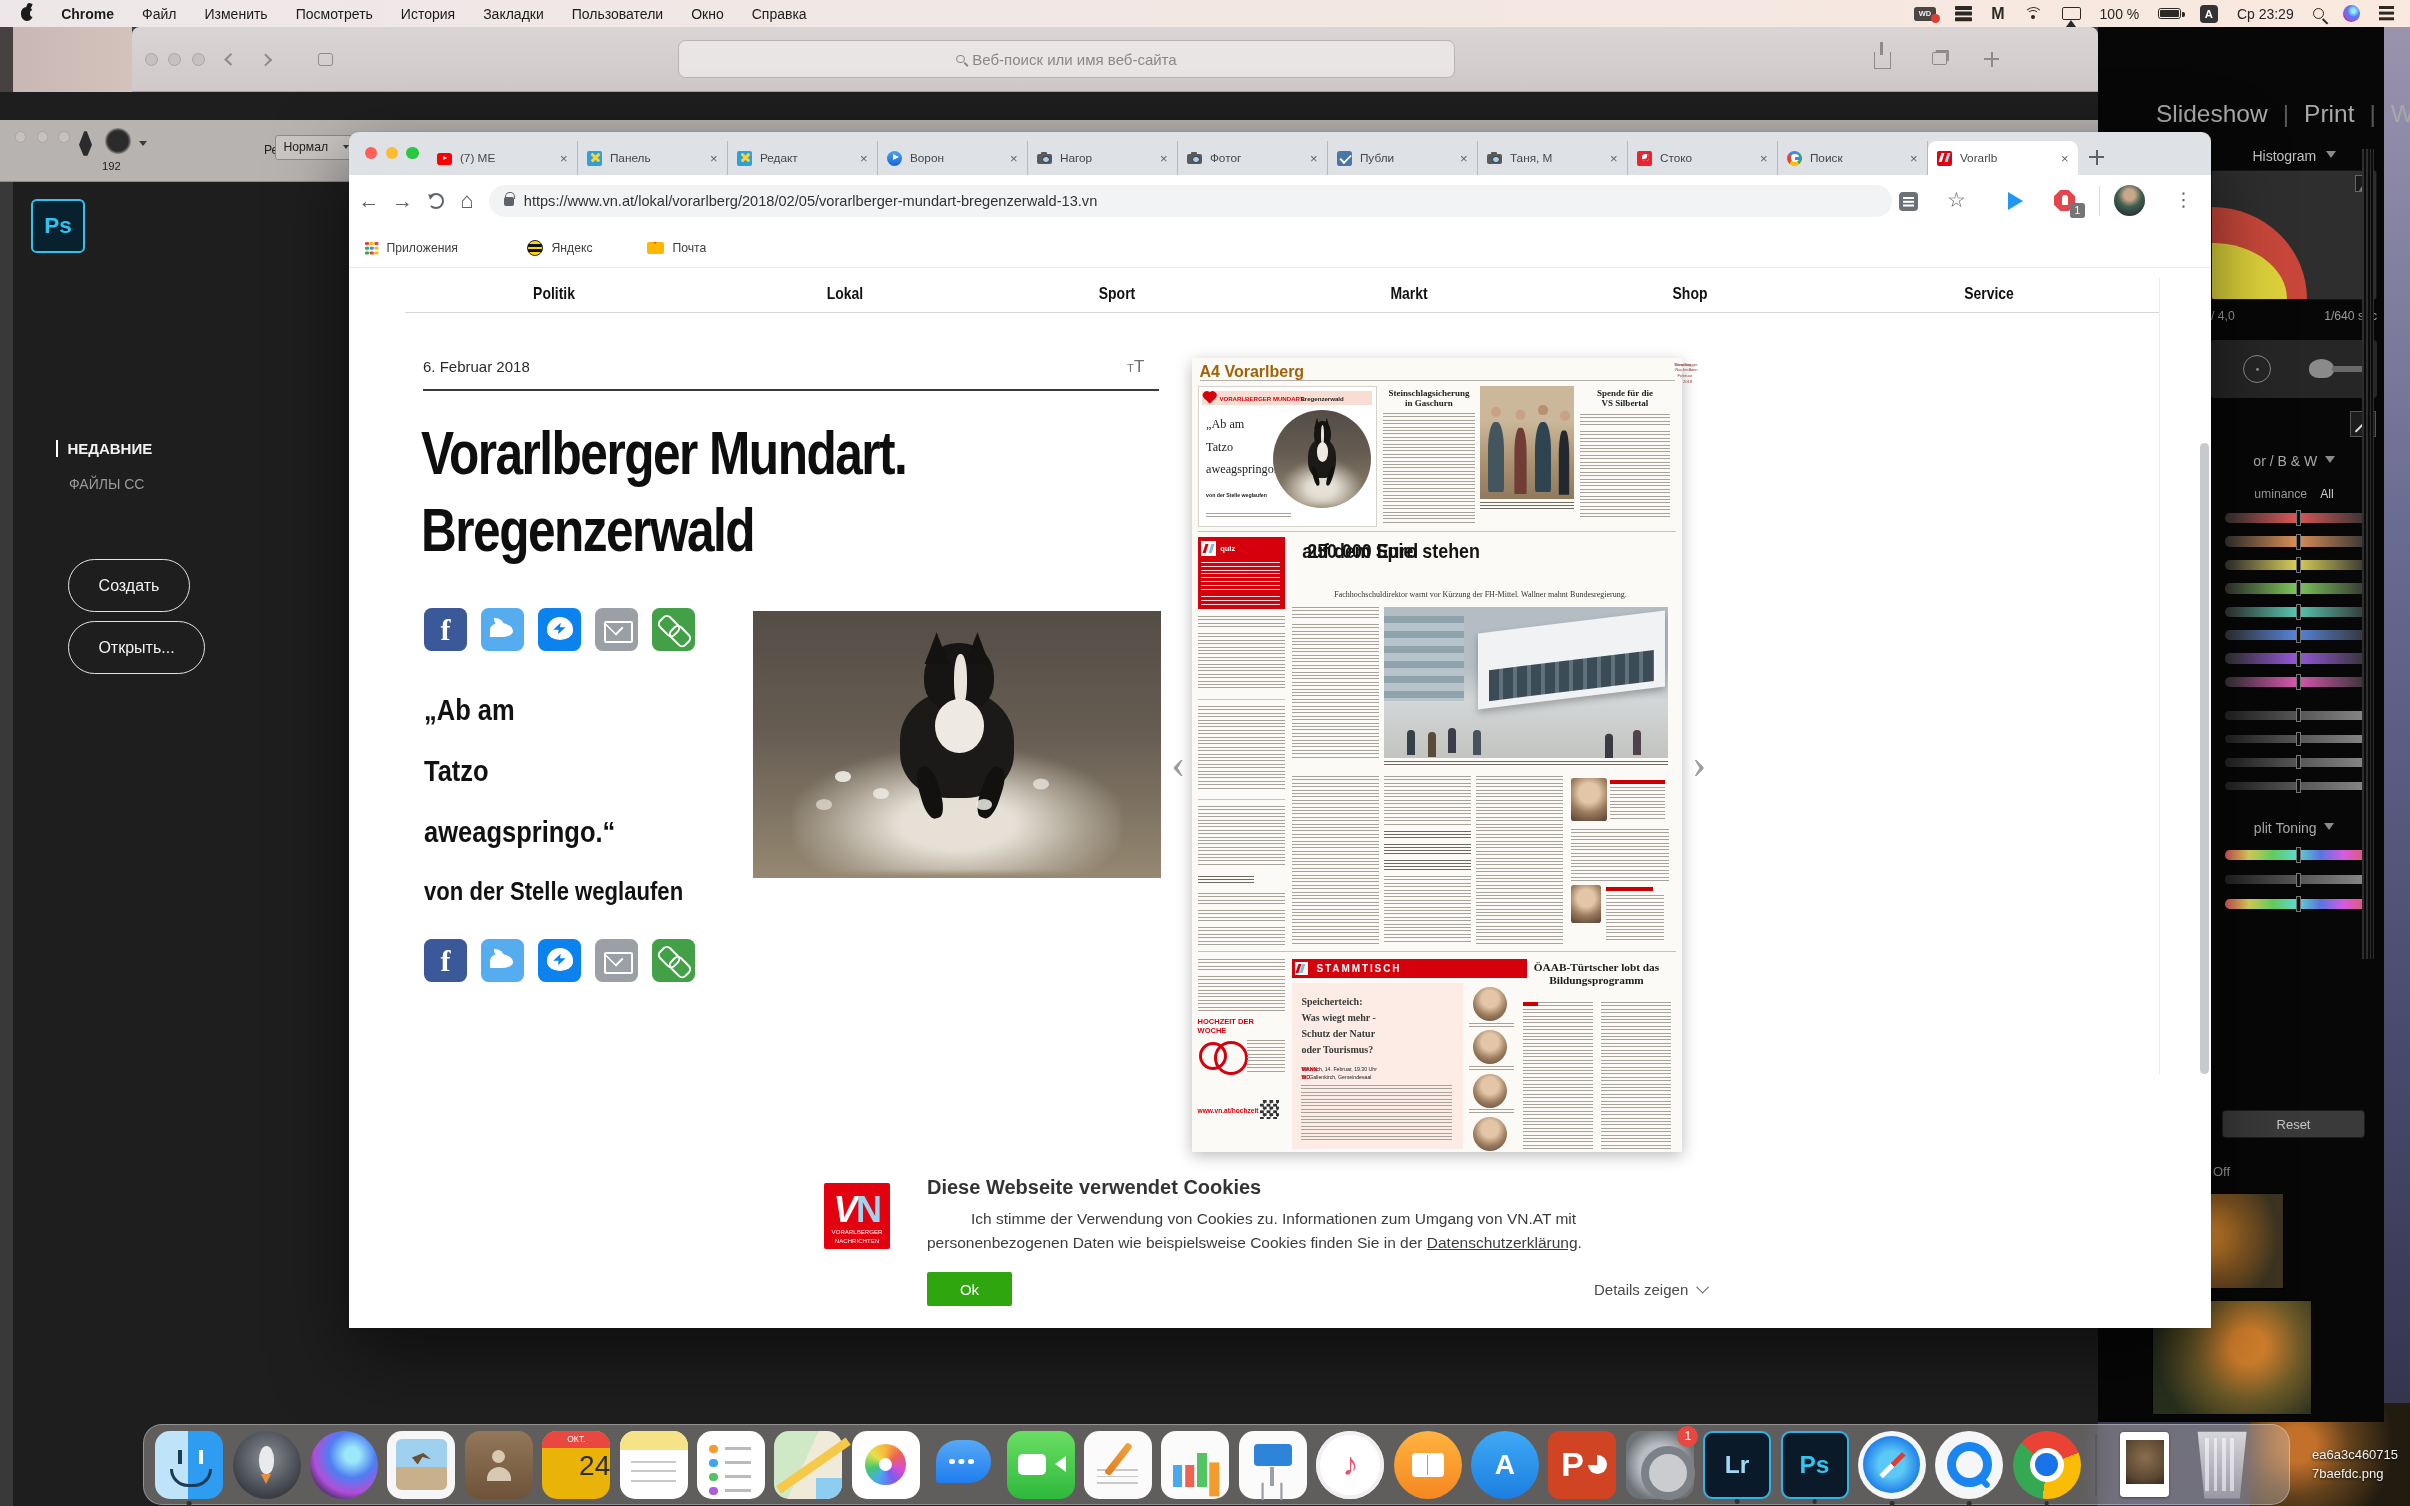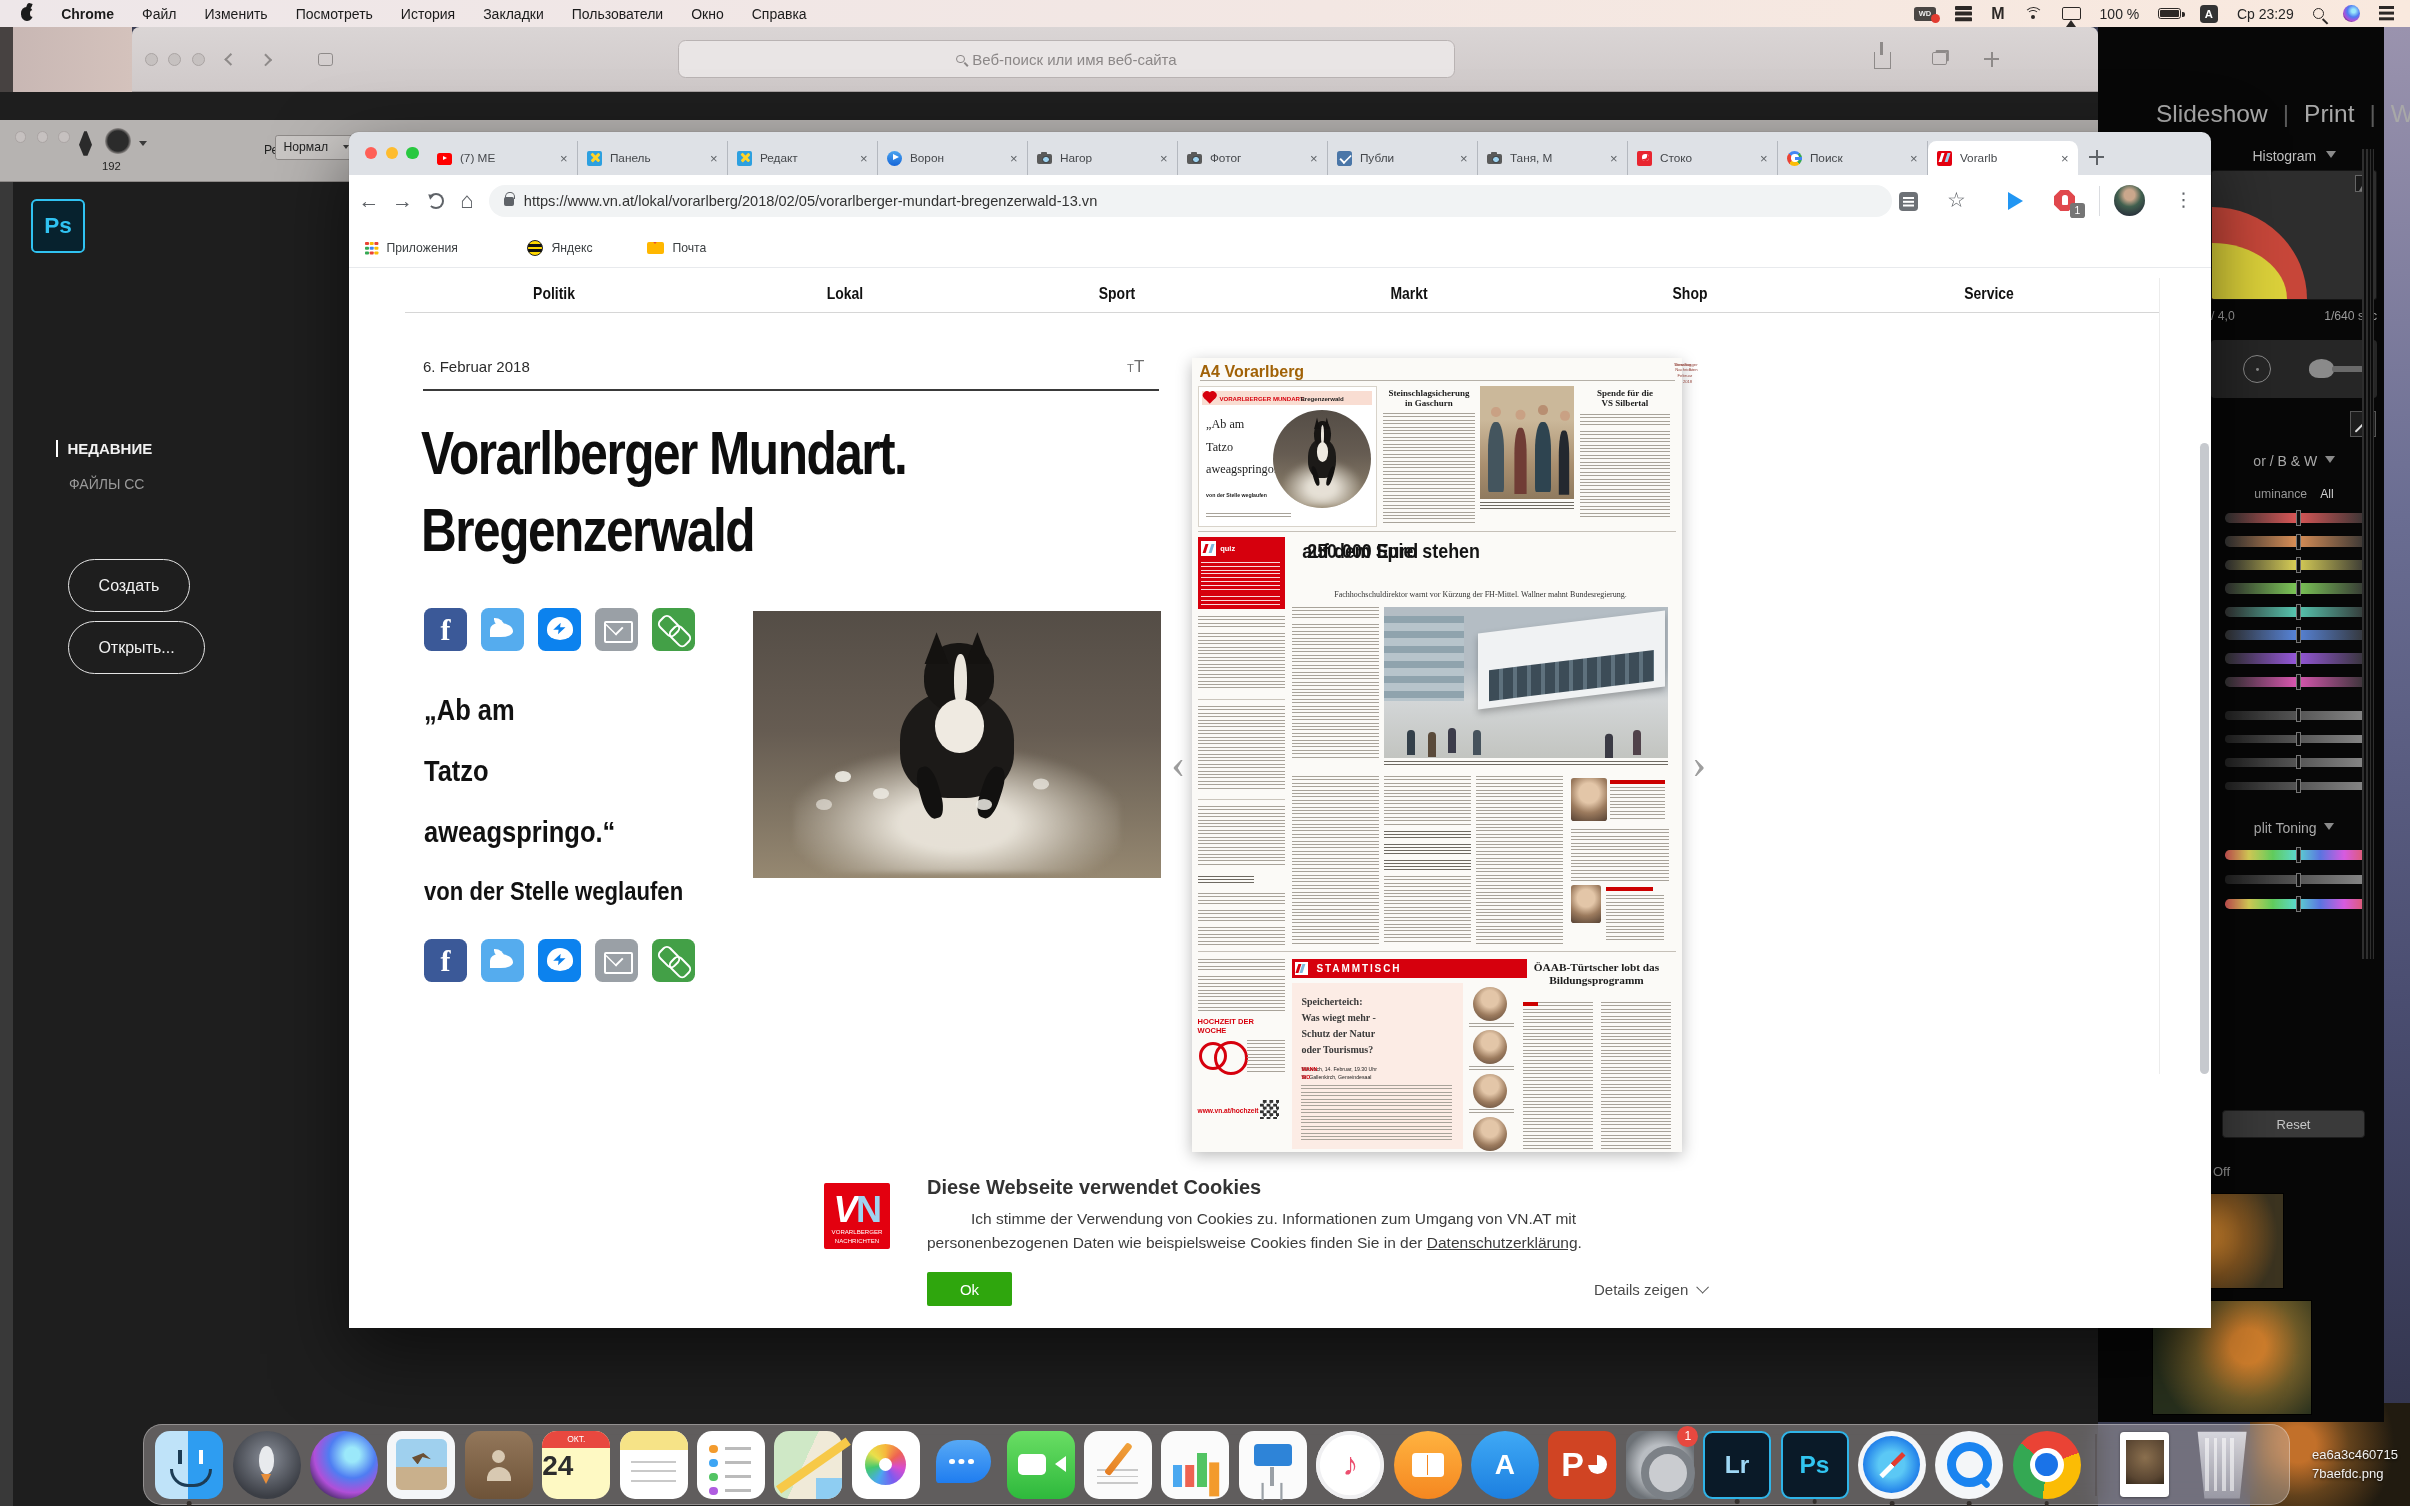--- a/index.html
+++ b/index.html
@@ -436,24 +436,24 @@
   .di-launchpad::before { content:""; position:absolute; left:26px; top:15px; width:15px; height:28px; background:#e8eaed; border-radius:50% 50% 45% 45%; }
   .di-launchpad::after { content:""; position:absolute; left:28px; top:43px; border:5.6px solid transparent; border-top:10.4px solid #e98f3a; }
   .di-siri { border-radius:50%; background:radial-gradient(circle at 62% 35%,#9be8fa 0 12%,#4f7df2 38%,#b04fd8 62%,#151b33 88%); }
   .di-mail { background:#f4f6f8; }
   .di-mail::before { content:""; position:absolute; inset:8.5px; border-radius:5.6px; background:linear-gradient(180deg,#9fd0ee 55%,#c9b08c 55%); }
   .di-mail::after { content:""; position:absolute; left:24.5px; top:22.6px; width:19px; height:11.3px; background:#6b4f33;
     clip-path:polygon(0 40%,60% 0,100% 55%,55% 35%,30% 100%); }
   .di-contacts { background:linear-gradient(#93775a,#6e5338); }
   .di-contacts::before { content:""; position:absolute; left:21.7px; top:36px; width:24.5px; height:14px; background:#d8c9b2; border-radius:12.2px 12.2px 0 0; }
   .di-contacts::after { content:""; position:absolute; left:27px; top:19px; width:13px; height:13px; background:#d8c9b2; border-radius:50%; }
-  .di-calendar { background:#fef9c3; }
+  .di-calendar { background:#eab308; }
   .cal-top { position:absolute; top:0; left:0; right:0; height:17px; background:#e8483f; border-radius:15px 15px 0 0;
     color:#fff; font-size:8.5px; display:flex; align-items:center; justify-content:center; }
-  .cal-day { position:absolute; top:19px; left:0; right:0; text-align:left; font-size:28px; color:#2d2d2d;font-weight:bold; }
+  .cal-day { position:absolute; top:19px; left:0; right:0; text-align:right; font-size:28px; color:#2d2d2d; }
   .di-notes { background:#fff; }
   .di-notes::before { content:""; position:absolute; height:19px; top:0; left:0; right:0; background:#f6e387; border-radius:15px 15px 0 0; }
   .di-notes::after { content:""; position:absolute; top:30px; left:11.3px; right:11.3px; height:26px;
     background:repeating-linear-gradient(180deg,#c9c9c9 0 1.9px,transparent 1.9px 9.4px); }
   .di-reminders { background:#fff; }
   .di-reminders::before { content:""; position:absolute; width:8.5px; height:8.5px; border-radius:50%; background:#f39b2d;
     left:12.2px; top:14px; box-shadow:0 14px 0 #3da5f4, 0 28px 0 #52c463, 0 42px 0 #b05ce0; }
   .di-reminders::after { content:""; position:absolute; left:28px; top:16px; width:26px; height:47px;
     background:repeating-linear-gradient(180deg,#bbb 0 2.8px,transparent 2.8px 14px); }
   .di-maps { background:linear-gradient(115deg,#cfe8c6 0 45%,#f0ead8 45%); }

